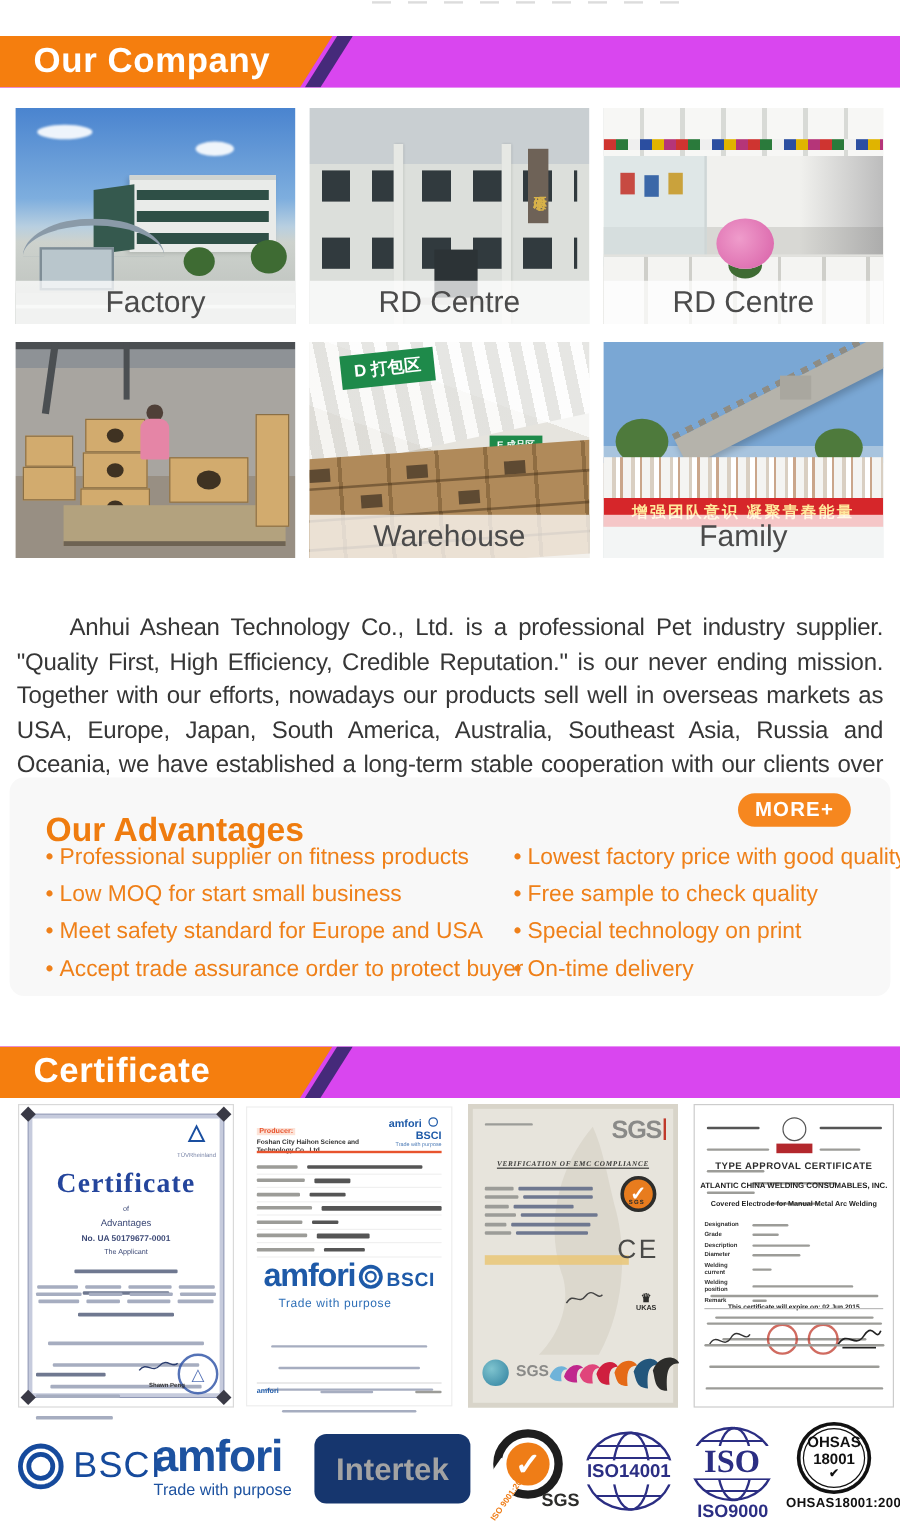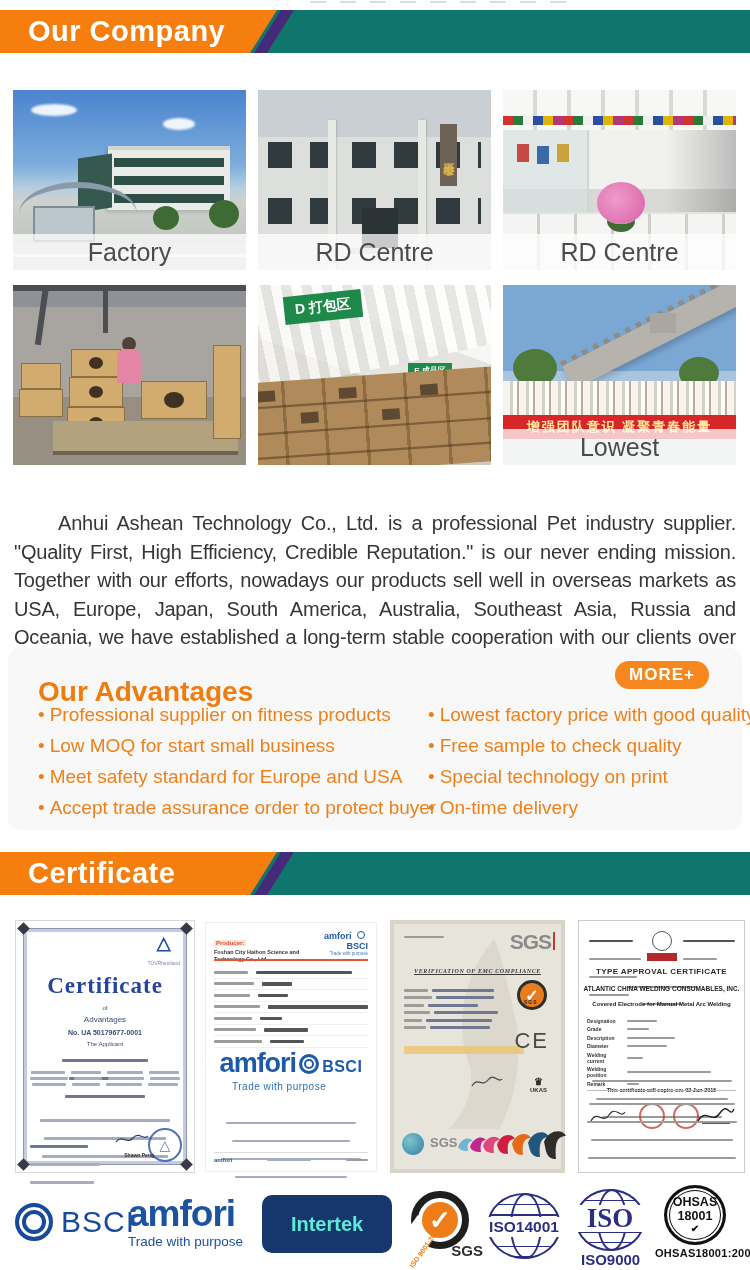--- a/index.html
+++ b/index.html
@@ -1,20 +1,20 @@
 <!DOCTYPE html>
 <html><head>
 <meta charset="utf-8">
 <style>
   * { margin:0; padding:0; box-sizing:border-box; }
   body { font-family:"Liberation Sans", sans-serif; background:#fff; }
   .page { position:relative; width:750px; height:1270px; background:#fff; overflow:hidden; }
 
   
-  .band { position:absolute; left:0; width:750px; height:43px; background:#0f766e; }
+  .band { position:absolute; left:0; width:750px; height:43px; background:#d946ef;margin-top:20px; }
   .band .flag { position:absolute; left:0; top:0; width:300px; height:43px; background:#f57e0e;
                 clip-path:polygon(0 0,277px 0,250px 43px,0 43px); }
   .band .slash { position:absolute; left:0; top:0; width:300px; height:43px; background:#452a7a;
                  clip-path:polygon(281px 0,294px 0,267px 43px,254px 43px); }
   .band .band-title { position:absolute; left:28px; top:0; height:43px; line-height:42px;
                       color:#fff; font-size:29px; font-weight:bold; letter-spacing:.5px; }
   .top-remnant { position:absolute; top:1px; left:310px; width:260px; height:2px;
                  background:repeating-linear-gradient(90deg,#dcdcdc 0 16px,transparent 16px 30px); }
 
   
@@ -204,21 +204,21 @@
   .logos { position:absolute; top:1185px; left:0; width:750px; height:85px; }
   .lg { position:absolute; }
   .lg-bsci { left:15px; top:18px; display:flex; align-items:center; gap:8px; }
   .rings { width:38px; height:38px; border:4px solid #164a9c; border-radius:50%;
            box-shadow:inset 0 0 0 3px #fff, inset 0 0 0 7px #164a9c; }
   .bsci-t { color:#164a9c; font-size:30px; letter-spacing:1px; }
   .lg-amfori { left:128px; top:10px; text-align:left; color:#1d52a0; }
   .am-t { font-size:37px; font-weight:bold; letter-spacing:-1px; line-height:1; }
   .am-s { font-size:13.5px; margin-top:2px; }
   .lg-intertek { left:262px; top:10px; width:130px; height:58px; background:#16366e; border-radius:10px;
-                 display:flex; align-items:center; justify-content:center; color:#5eead4; font-size:20px; font-weight:bold; }
+                 display:flex; align-items:center; justify-content:center; color:#a3a3a3; font-size:26px; font-weight:bold; }
   .lg-sgs { left:405px; top:2px; width:80px; height:80px; }
   .sgs-ring { position:absolute; left:6px; top:4px; width:58px; height:58px; border:7px solid #1e1e1e; border-radius:50%; }
   .sgs-ring::after { content:""; position:absolute; left:-10px; bottom:-4px; width:26px; height:26px; background:#fff; transform:rotate(35deg); }
   .sgs-orange { position:absolute; left:17px; top:15px; width:36px; height:36px; background:#ef7d17; border-radius:50%;
                 color:#fff; font-size:26px; font-weight:bold; text-align:center; line-height:36px; }
   .sgs-word { position:absolute; right:2px; bottom:8px; color:#2d2d2b; font-size:15px; font-weight:bold; }
   .sgs-arc { position:absolute; left:-4px; bottom:16px; color:#ef7d17; font-size:7px; font-weight:bold;
              transform:rotate(-55deg); white-space:nowrap; }
   .lg-iso14 { left:487px; top:8px; width:74px; height:66px; }
   .globe { position:absolute; inset:0; border:2.5px solid #2b2e83; border-radius:50%;
@@ -325,30 +325,31 @@
       <div class="abs w-boxes">
         <div class="w-boxrow" style="top:22px"></div>
         <div class="w-boxrow" style="top:46px"></div>
         <div class="w-boxrow" style="top:68px"></div>
         <div class="w-label" style="left:12px;top:8px"></div>
         <div class="w-label" style="left:50px;top:30px"></div>
         <div class="w-label" style="left:86px;top:10px"></div>
         <div class="w-label" style="left:124px;top:32px"></div>
         <div class="w-label" style="left:160px;top:12px"></div>
       </div>
+      <figcaption class="cap">Warehouse</figcaption>
     </figure>
 
     <figure class="photo ph6">
       <div class="abs g-wall"></div>
       <div class="abs g-tower"></div>
       <div class="abs g-tree" style="left:10px;top:64px;width:44px;height:38px"></div>
       <div class="abs g-tree" style="left:176px;top:72px;width:40px;height:32px"></div>
       <div class="abs g-crowd"></div>
       <div class="abs g-banner">增强团队意识 凝聚青春能量</div>
-      <figcaption class="cap">Lowest</figcaption>
+      <figcaption class="cap">Family</figcaption>
     </figure>
 
   </div>
 
   <p class="about">Anhui Ashean Technology Co., Ltd. is a professional Pet industry supplier. "Quality First, High Efficiency, Credible Reputation." is our never ending mission. Together with our efforts, nowadays our products sell well in overseas markets as USA, Europe, Japan, South America, Australia, Southeast Asia, Russia and Oceania, we have established a long-term stable cooperation with our clients over the wolrd.</p>
 
   <section class="adv">
     <h2>Our Advantages</h2>
     <button class="more">MORE+</button>
     <ul class="l">

